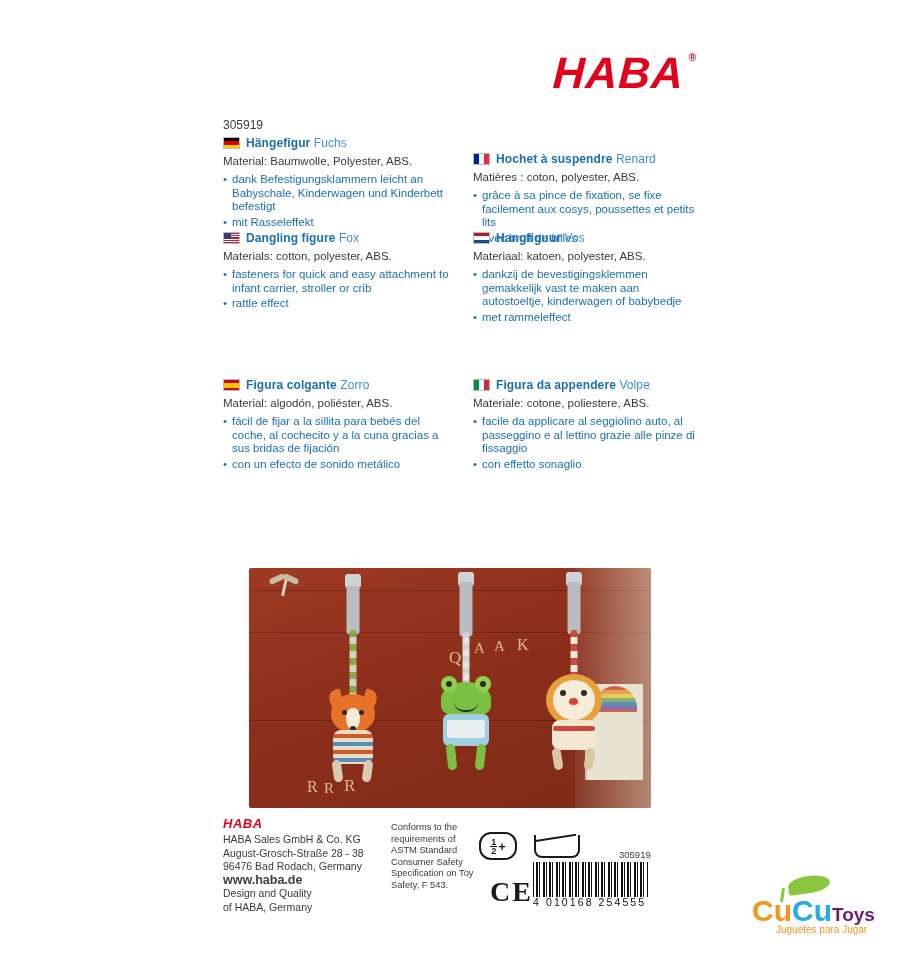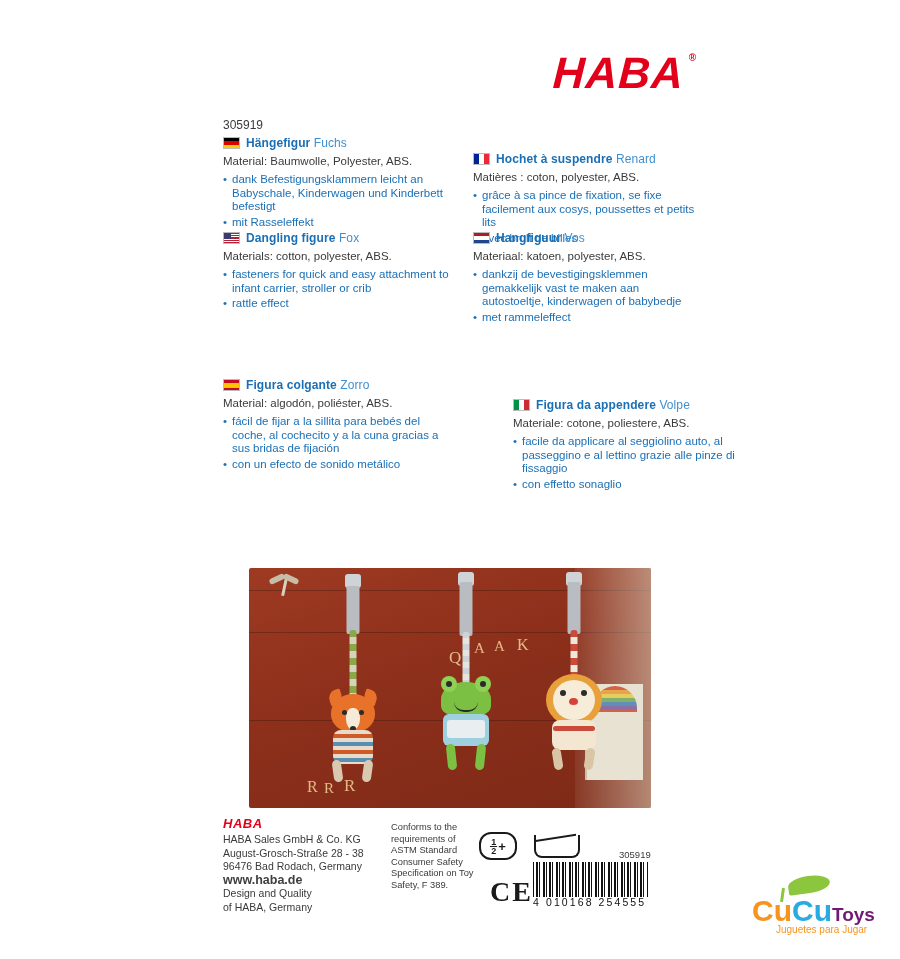--- a/index.html
+++ b/index.html
@@ -425,21 +425,21 @@
     <span class="flag flag-es"></span>
     <span class="title"><span>Figura colgante</span> <span class="sub">Zorro</span></span>
   </div>
   <div class="material">Material: algodón, poliéster, ABS.</div>
   <ul class="bullets">
     <li>fácil de fijar a la sillita para bebés del coche, al cochecito y a la cuna gracias a sus bridas de fijación</li>
     <li>con un efecto de sonido metálico</li>
   </ul>
 </div>
 
-<div class="lang-block" style="left:473px; top:398px;margin-left:40px;">
+<div class="lang-block" style="left:473px; top:378px;">
   <div class="lang-head">
     <span class="flag flag-it"></span>
     <span class="title"><span>Figura da appendere</span> <span class="sub">Volpe</span></span>
   </div>
   <div class="material">Materiale: cotone, poliestere, ABS.</div>
   <ul class="bullets">
     <li>facile da applicare al seggiolino auto, al passeggino e al lettino grazie alle pinze di fissaggio</li>
     <li>con effetto sonaglio</li>
   </ul>
 </div>
@@ -521,21 +521,21 @@
 
 <div class="addr">
   <div>HABA Sales GmbH &amp; Co. KG</div>
   <div>August-Grosch-Straße 28 - 38</div>
   <div>96476 Bad Rodach, Germany</div>
   <div class="web">www.haba.de</div>
   <div>Design and Quality</div>
   <div>of HABA, Germany</div>
 </div>
 
-<div class="astm">Conforms to the requirements of ASTM Standard Consumer Safety Specification on Toy Safety, F 389.</div>
+<div class="astm">Conforms to the requirements of ASTM Standard Consumer Safety Specification on Toy Safety, F 543.</div>
 
 <div class="age-icon">
   <span class="frac">
     <span class="top">1</span>
     <span>2</span>
   </span>
     <span style="font-size:13px;margin-left:1px;">+</span>
 </div>
 
 <div class="wash-icon">

